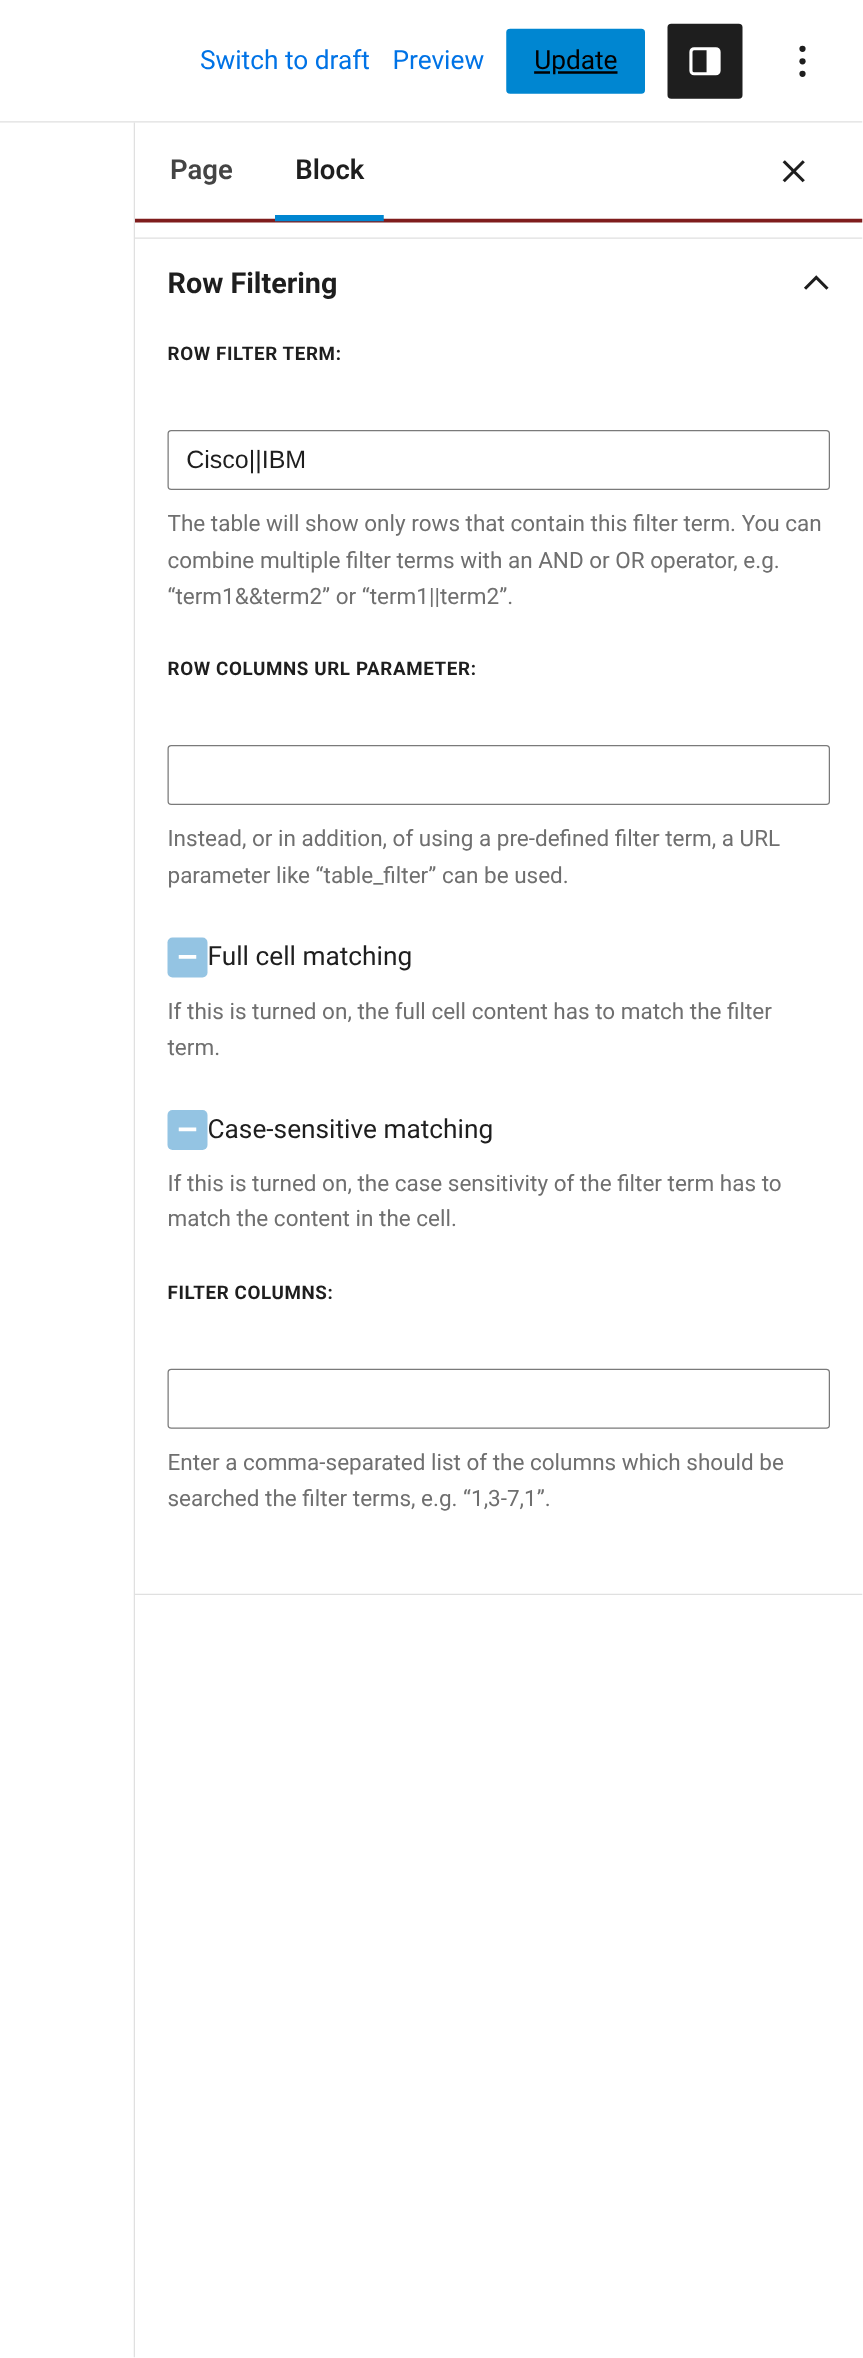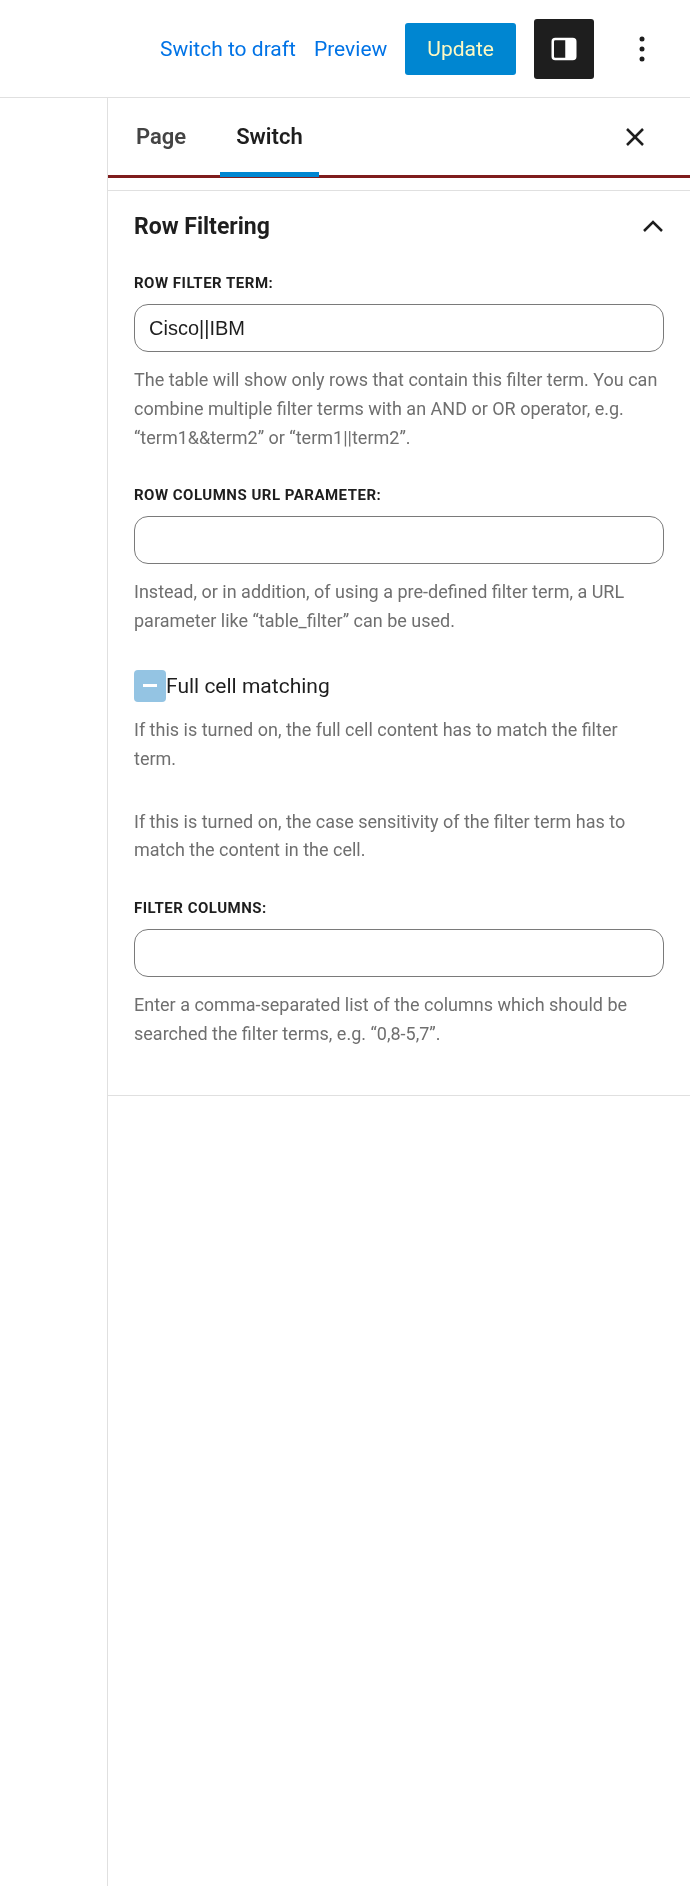--- a/index.html
+++ b/index.html
@@ -20,25 +20,26 @@
     gap: 18px;
     text-align: right;
   }
   .topbar .link {
     color: #0073e6;
     font-size: 21px;
     cursor: pointer;
   }
   .topbar .btn-primary {
     background: #0086d1;
-    color: #fef9c3;
+    color: #000000;
     font-size: 21px;
     padding: 14px 22px;
     border-radius: 3px;
     cursor: pointer;
+    text-decoration: underline;
   }
   .topbar .icon-btn {
     width: 60px;
     height: 60px;
     display: flex;
     align-items: center;
     justify-content: center;
     border-radius: 3px;
     cursor: pointer;
   }
@@ -94,21 +95,21 @@
   .close-x {
     font-size: 26px;
     cursor: pointer;
     width: 40px;
     text-align: center;
   }
   .panel-section {
     border-top: 1px solid #e0e0e0;
     border-bottom: 1px solid #e0e0e0;
     margin-top: 12px;
-    padding: 22px 26px 12px 26px;
+    padding: 22px 26px 26px 26px;
   }
   .section-header {
     display: flex;
     align-items: center;
     justify-content: space-between;
     cursor: pointer;
     margin-bottom: 34px;
   }
   .section-title {
     font-size: 23px;
@@ -121,24 +122,25 @@
   .field-label {
     font-size: 15px;
     font-weight: 700;
     letter-spacing: 0.5px;
     margin-bottom: 12px;
   }
   .text-input {
     width: 100%;
     height: 48px;
     border: 1px solid #7a7a7a;
-    border-radius: 14px;
+    border-radius: 3px;
     padding: 0 14px;
     font-size: 20px;
     color: #1e1e1e;
+    margin-top: 40px;
   }
   .helper {
     font-size: 18px;
     color: #6f6f6f;
     line-height: 1.6;
     margin-top: 14px;
   }
   .toggle-row {
     display: flex;
     align-items: center;
@@ -193,21 +195,21 @@
     </svg>
   </span>
 </div>
 
 <div class="main">
   <div class="left-gutter"></div>
   <div class="sidebar">
 
     <div class="tabbar">
       <div class="tab">Page</div>
-      <div class="tab active">Switch</div>
+      <div class="tab active">Block</div>
       <div class="spacer"></div>
       <div class="close-x">
         <svg width="22" height="22" viewBox="0 0 22 22" stroke="#1e1e1e" stroke-width="2.5">
           <line x1="3" y1="3" x2="19" y2="19"></line>
           <line x1="19" y1="3" x2="3" y2="19"></line>
         </svg>
       </div>
     </div>
 
     <div class="panel-section">
@@ -237,25 +239,31 @@
         <div class="toggle-row">
           <div class="toggle indeterminate">
               <div class="dash"></div>
             </div>
           <span class="toggle-label">Full cell matching</span>
         </div>
         <div class="helper">If this is turned on, the full cell content has to match the filter term.</div>
       </div>
 
       <div class="field">
+        <div class="toggle-row">
+          <div class="toggle indeterminate">
+              <div class="dash"></div>
+            </div>
+          <span class="toggle-label">Case-sensitive matching</span>
+        </div>
         <div class="helper">If this is turned on, the case sensitivity of the filter term has to match the content in the cell.</div>
       </div>
 
       <div class="field">
         <div class="field-label">FILTER COLUMNS:</div>
         <input type="text" class="text-input" value="" style="">
-        <div class="helper">Enter a comma-separated list of the columns which should be searched the filter terms, e.g. “0,8-5,7”.</div>
+        <div class="helper">Enter a comma-separated list of the columns which should be searched the filter terms, e.g. “1,3-7,1”.</div>
       </div>
 
 
     </div>
   </div>
 </div>
 
 </body></html>

